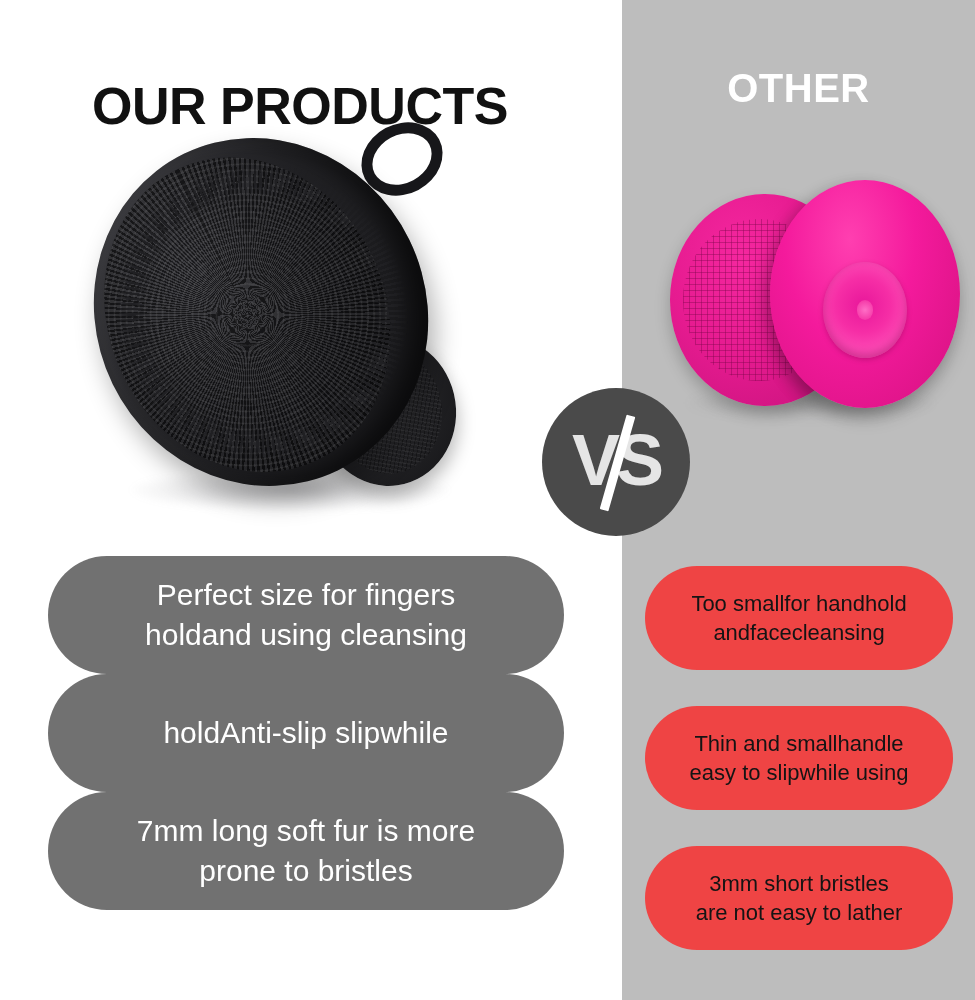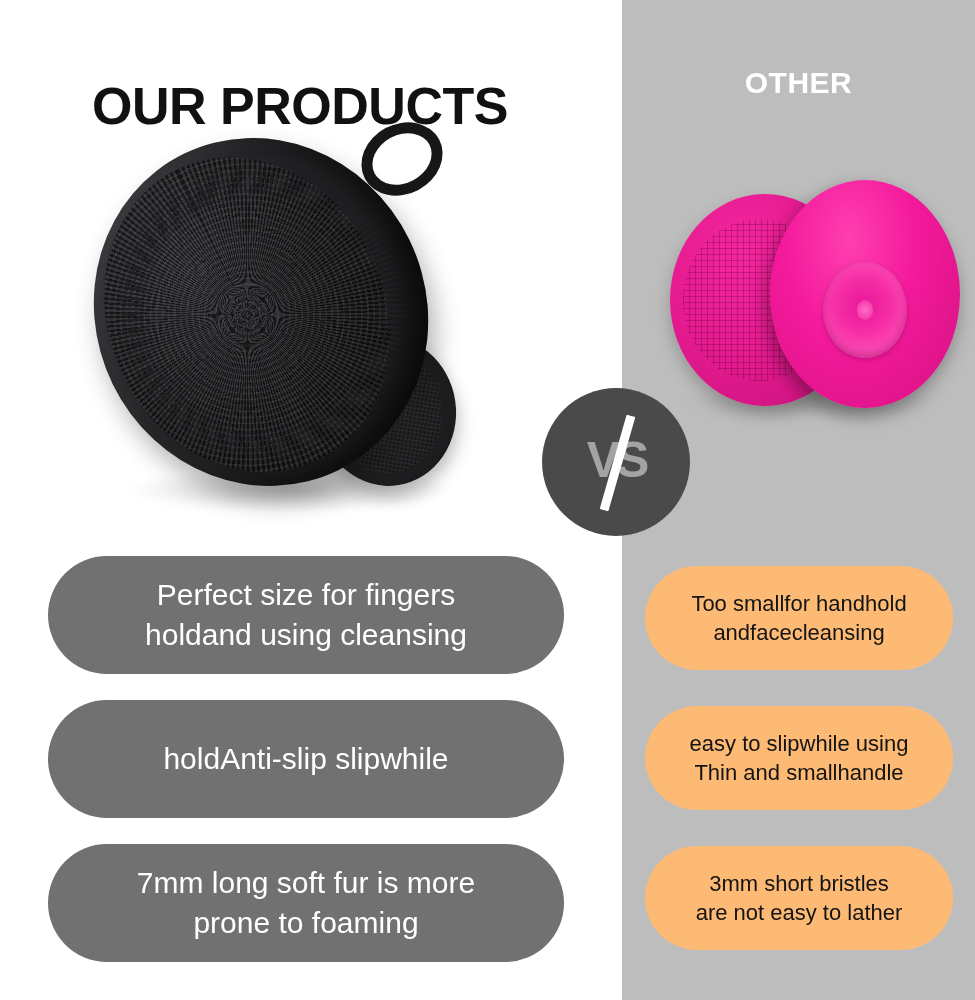--- a/index.html
+++ b/index.html
@@ -44,21 +44,21 @@
     letter-spacing: -0.5px;
     color: #111111;
     line-height: 1;
     margin-top: 28px;
   }
   .title-right {
     position: absolute;
     left: 622px; top: 68px;
     width: 353px;
     text-align: center;
-    font-size: 30px;
+    font-size: 40px;
     font-weight: 700;
     letter-spacing: 0.5px;
     color: #ffffff;
     line-height: 1;
   }
 
   
   .photo-left {
     position: absolute;
     left: 90px; top: 118px;
@@ -205,22 +205,22 @@
     border-radius: 50%;
     background: #4a4a4a;
     z-index: 5;
   }
   .vs-text {
     position: absolute;
     inset: 0;
     display: flex;
     align-items: center;
     justify-content: center;
-    color: #a3a3a3;
-    font-size: 50px;
+    color: #e5e5e5;
+    font-size: 72px;
     font-weight: 700;
     letter-spacing: -4px;
     line-height: 1;
     padding-bottom: 4px;
     box-sizing: border-box;
   }
   .vs-slash {
     position: absolute;
     left: 71px; top: 26px;
     width: 9px; height: 98px;
@@ -243,32 +243,31 @@
     color: #ffffff;
     display: flex;
     align-items: center;
     justify-content: center;
     text-align: center;
     font-size: 30px;
     font-weight: 400;
     line-height: 1.34;
     box-sizing: border-box;
     padding: 0 38px;
-    margin-bottom: 26px;
   }
   .pills-right {
     position: absolute;
     left: 645px; top: 566px;
     width: 308px;
   }
   .pill-light {
     width: 308px;
     height: 104px;
     border-radius: 52px;
-    background: #fdba74;
+    background: #ef4444;
     color: #141414;
     display: flex;
     align-items: center;
     justify-content: center;
     text-align: center;
     font-size: 22px;
     font-weight: 400;
     line-height: 1.32;
     box-sizing: border-box;
     padding: 0 20px;
@@ -327,36 +326,36 @@
       </span>
     </div>
     <div class="pill-dark">
       <span>
         <span class="pill-line">holdAnti-slip slipwhile</span>
       </span>
     </div>
     <div class="pill-dark">
       <span>
         <span class="pill-line">7mm long soft fur is more</span>
-        <span class="pill-line">prone to foaming</span>
+        <span class="pill-line">prone to bristles</span>
       </span>
     </div>
   </div>
 
   <div class="pills-right">
     <div class="pill-light">
       <span>
         <span class="pill-line">Too smallfor handhold</span>
         <span class="pill-line">andfacecleansing</span>
       </span>
     </div>
     <div class="pill-light">
       <span>
+        <span class="pill-line">Thin and smallhandle</span>
         <span class="pill-line">easy to slipwhile using</span>
-        <span class="pill-line">Thin and smallhandle</span>
       </span>
     </div>
     <div class="pill-light">
       <span>
         <span class="pill-line">3mm short bristles</span>
         <span class="pill-line">are not easy to lather</span>
       </span>
     </div>
   </div>
 

